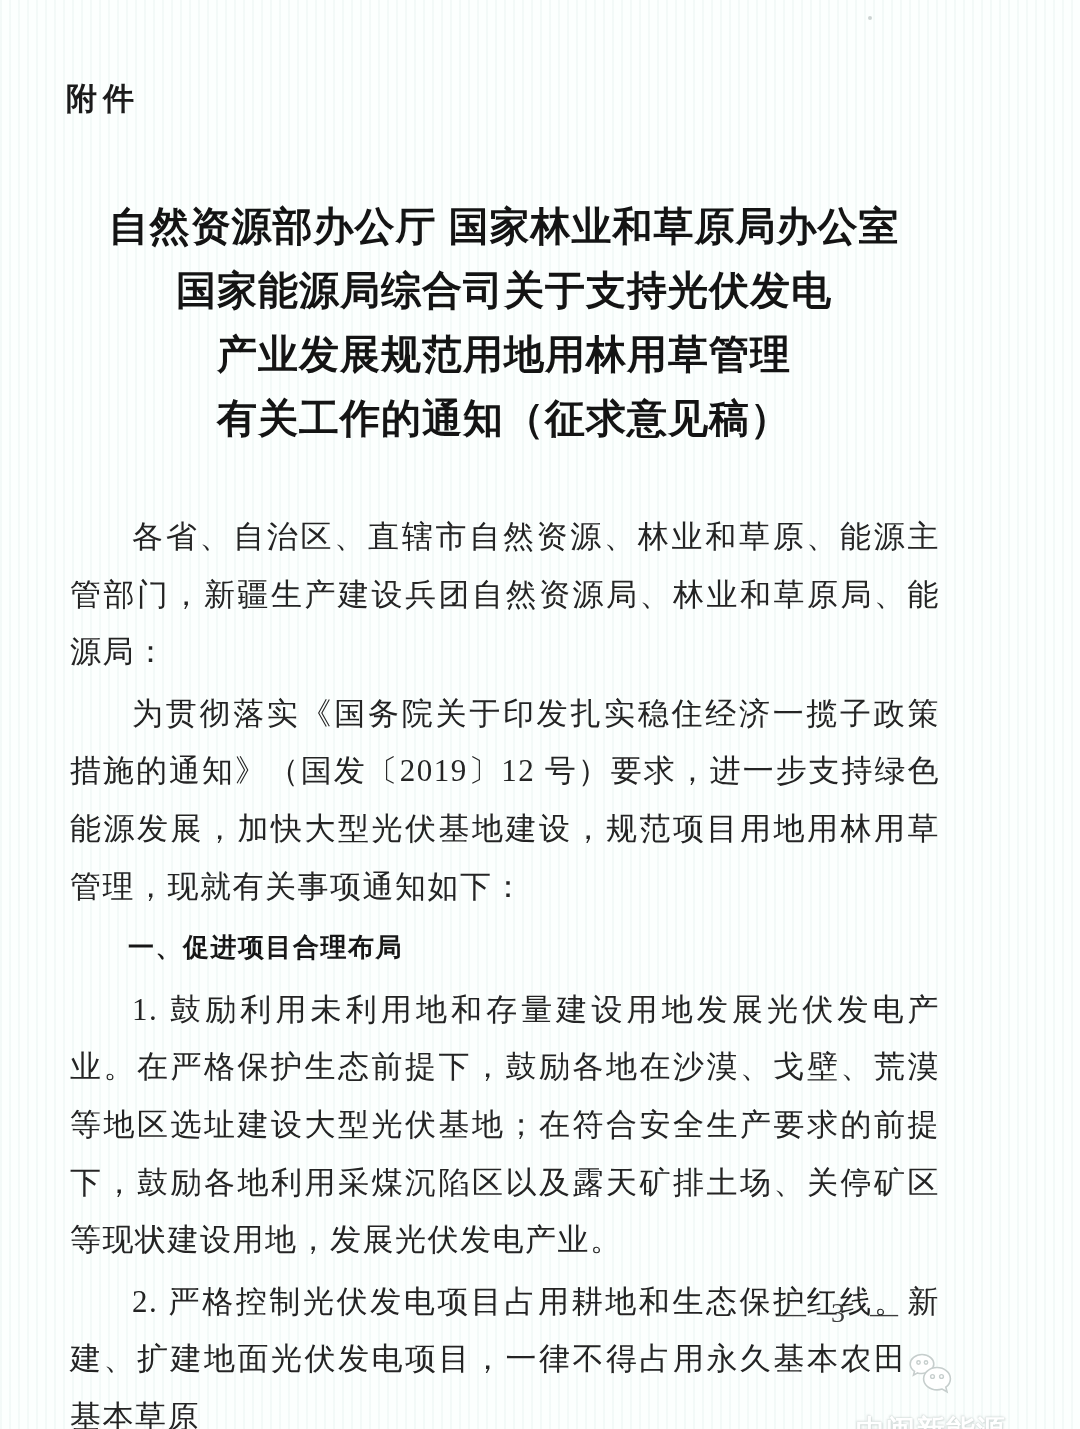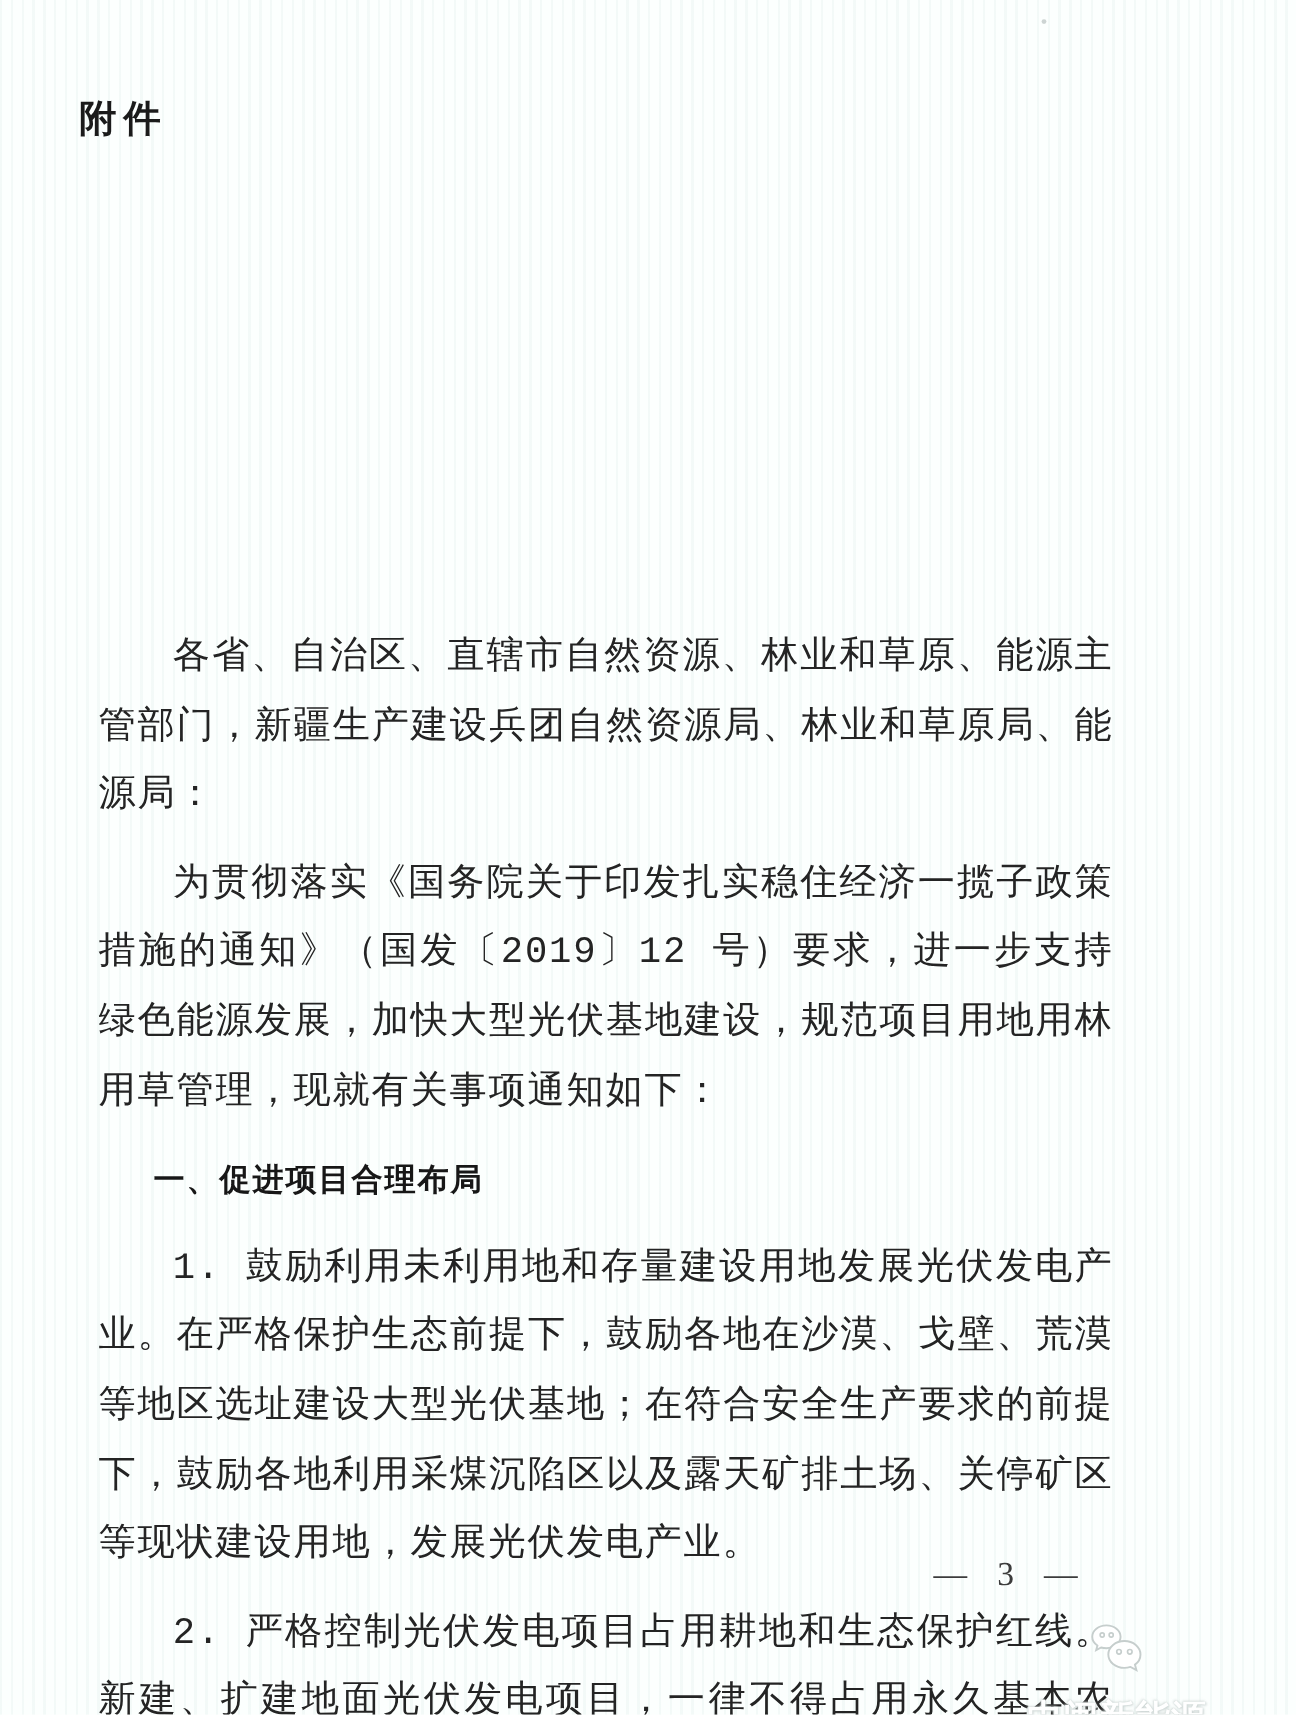--- a/index.html
+++ b/index.html
@@ -27,21 +27,21 @@
     font-family:"Liberation Sans", sans-serif;
     font-weight:bold; font-size:40px; line-height:64px;
     letter-spacing:1px; color:#141414;
   }
   .title .tline { display:block; }
   .body {
     position:absolute; left:66px; top:504px; width:878px;
     font-size:31px; line-height:57.6px;
     text-align:justify; letter-spacing:1.5px; color:#242424;
   }
-  .body p { text-indent:62px; margin:16px;font-family:Liberation Mono, monospace; }
+  .body p { text-indent:62px; margin:4px; }
   .section-heading {
     font-family:"Liberation Sans", sans-serif;
     font-weight:bold; font-size:26px; line-height:57.6px;
     text-indent:62px; color:#171717; letter-spacing:1.5px;
   }
   .page-number {
     position:absolute; left:778px; top:1297px;
     font-size:28px; color:#3c3c3c; letter-spacing:2px; word-spacing:14px;
   }
   .watermark {
@@ -61,20 +61,26 @@
 </style>
 </head>
 <body>
 
 <div class="page">
 
   <div class="speck"></div>
 
   <div class="attachment">附件</div>
 
+  <h1 class="title">
+    <span class="tline">自然资源部办公厅 国家林业和草原局办公室</span>
+    <span class="tline">国家能源局综合司关于支持光伏发电</span>
+    <span class="tline">产业发展规范用地用林用草管理</span>
+    <span class="tline">有关工作的通知（征求意见稿）</span>
+  </h1>
 
   <div class="body">
     <p>各省、自治区、直辖市自然资源、林业和草原、能源主管部门，新疆生产建设兵团自然资源局、林业和草原局、能源局：</p>
     <p>为贯彻落实《国务院关于印发扎实稳住经济一揽子政策措施的通知》（国发〔2019〕12 号）要求，进一步支持绿色能源发展，加快大型光伏基地建设，规范项目用地用林用草管理，现就有关事项通知如下：</p>
     <h2 class="section-heading">一、促进项目合理布局</h2>
     <p>1. 鼓励利用未利用地和存量建设用地发展光伏发电产业。在严格保护生态前提下，鼓励各地在沙漠、戈壁、荒漠等地区选址建设大型光伏基地；在符合安全生产要求的前提下，鼓励各地利用采煤沉陷区以及露天矿排土场、关停矿区等现状建设用地，发展光伏发电产业。</p>
     <p>2. 严格控制光伏发电项目占用耕地和生态保护红线。新建、扩建地面光伏发电项目，一律不得占用永久基本农田、基本草原</p>
   </div>
 
   <div class="page-number">— 3 —</div>

